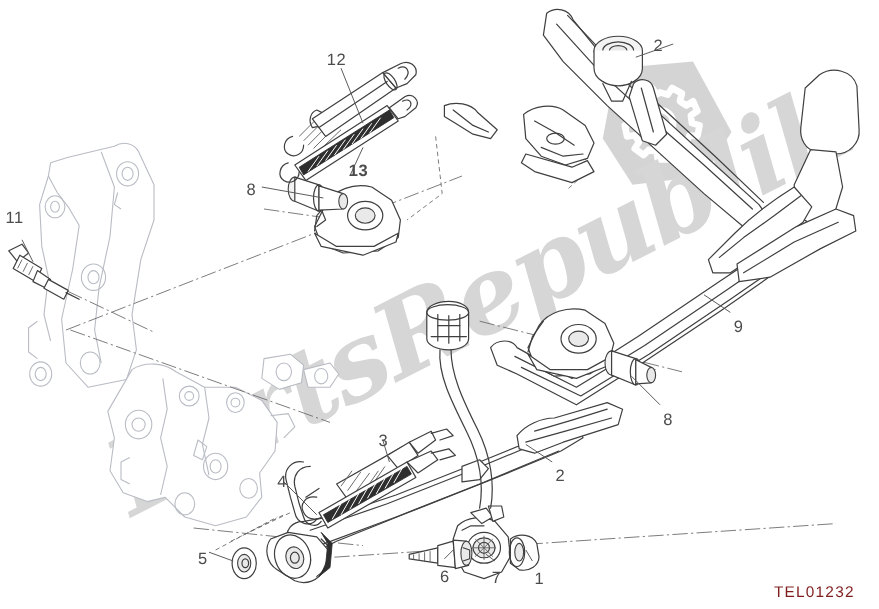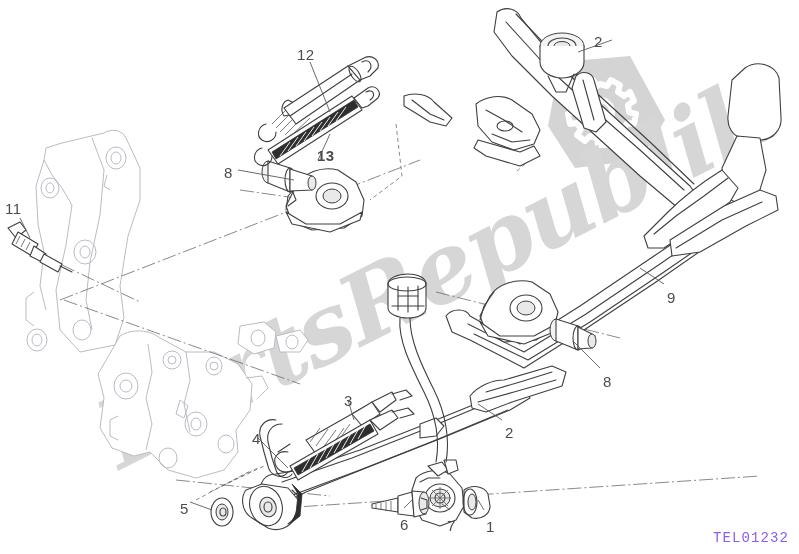--- a/index.html
+++ b/index.html
@@ -13,24 +13,24 @@
     position:absolute;
     font-family:"Liberation Sans", sans-serif;
     font-size:15px;
     color:#4c4c4c;
     letter-spacing:0.5px;
     white-space:nowrap;
     user-select:none;
   }
   #diagcode{
     position:absolute;
-    right:10px;bottom:8px;
-    font-family:Liberation Mono, monospace;
+    right:22px;bottom:8px;
+    font-family:Liberation Sans, sans-serif;
     font-size:14px;
-    color:#8b5cf6;
+    color:#7f1d1d;
     letter-spacing:1.1px;
   }
   .wm-text{
     fill:#d6d6d6;
     font-family:"DejaVu Serif", serif;
     font-weight:bold;
     font-style:italic;
     font-size:96px;
     letter-spacing:-2px;
   }
@@ -373,21 +373,21 @@
       <path d="M404 508 L412 500"></path>
       <path d="M450 510 L442 504"></path>
       <path d="M484 510 L478 500"></path>
     </g>
   </svg>
 
   <div class="lbl" style="left:297px;top:46px;">12</div>
   <div class="lbl" style="left:594px;top:33px;">2</div>
   <div class="lbl" style="left:224px;top:164px;">8</div>
   <div class="lbl" style="left:317px;top:147px;font-weight:bold;">13</div>
-  <div class="lbl" style="left:5px;top:200px;text-align:center;">11</div>
+  <div class="lbl" style="left:5px;top:190px;text-align:center;">11</div>
   <div class="lbl" style="left:667px;top:289px;">9</div>
   <div class="lbl" style="left:603px;top:373px;">8</div>
   <div class="lbl" style="left:344px;top:392px;">3</div>
   <div class="lbl" style="left:252px;top:430px;">4</div>
   <div class="lbl" style="left:505px;top:424px;">2</div>
   <div class="lbl" style="left:180px;top:500px;">5</div>
   <div class="lbl" style="left:400px;top:516px;">6</div>
   <div class="lbl" style="left:447px;top:517px;">7</div>
   <div class="lbl" style="left:486px;top:518px;">1</div>
 

